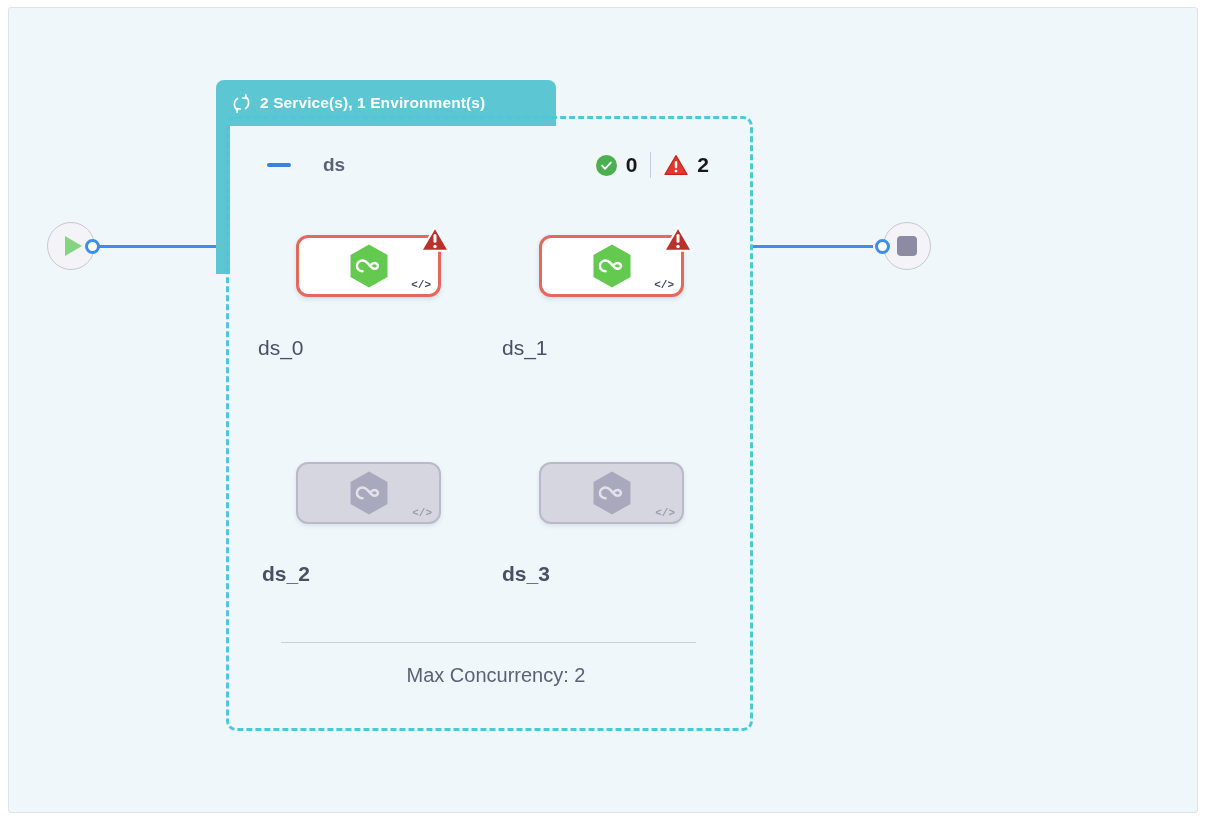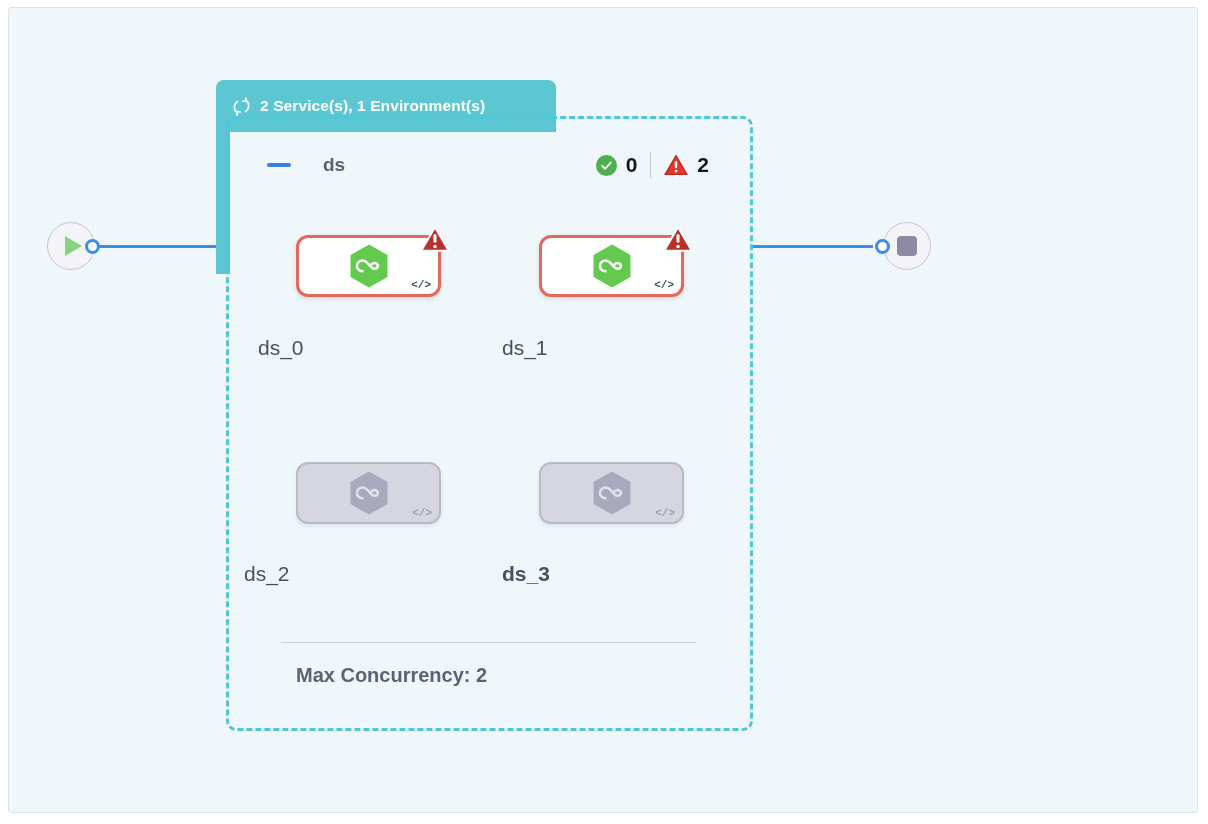--- a/index.html
+++ b/index.html
@@ -23,21 +23,21 @@
              border-bottom:10px solid transparent;margin-left:5px;}
   .stop-icon{width:20px;height:20px;border-radius:4px;background:#8d8aa3;}
   .handle{position:absolute;width:15px;height:15px;border-radius:50%;background:#ffffff;
           border:3px solid #3b8fe8;box-sizing:border-box;top:231px;}
   .handle-start{left:76px;}
   .handle-end{left:866px;}
 
   
   .group{position:absolute;left:217px;top:108px;width:527px;height:615px;
          border:3px dashed #4ec8d8;border-radius:10px;box-sizing:border-box;background:transparent;}
-  .group-tab{position:absolute;left:207px;top:72px;width:340px;height:52px;
+  .group-tab{position:absolute;left:207px;top:72px;width:340px;height:46px;
              background:#5cc6d3;border-radius:8px 8px 0 0;display:flex;align-items:center;
              padding-left:16px;box-sizing:border-box;color:#ffffff;font-size:15.5px;font-weight:bold;}
   .group-tab .tab-label{margin-left:9px;letter-spacing:.1px;}
   .tab-bar{position:absolute;left:207px;top:110px;width:14px;height:156px;background:#5cc6d3;}
 
   
   .grp-header{position:absolute;left:258px;top:140px;width:442px;height:34px;
               display:flex;align-items:center;}
   .collapse-dash{width:24px;height:4px;border-radius:2px;background:#3b7fe0;}
   .grp-title{margin-left:32px;font-size:19px;font-weight:bold;color:#5b6275;}
@@ -58,27 +58,27 @@
   .hex{position:relative;width:42px;height:46px;display:flex;align-items:center;justify-content:center;}
   .code-glyph{position:absolute;right:7px;bottom:3px;font-size:11px;font-weight:bold;
               font-family:"Liberation Mono","DejaVu Sans Mono",monospace;color:#3c4a63;}
   .node.inactive .code-glyph{color:#9b9bae;}
   .warn-corner{position:absolute;right:-12px;top:-13px;width:30px;height:28px;
                display:flex;align-items:center;justify-content:center;}
   .node-label{position:absolute;width:200px;text-align:left;font-size:21px;color:#4a4f63;}
 
   .n0{left:287px;top:227px;}  .l0{left:249px;top:328px;}
   .n1{left:530px;top:227px;}  .l1{left:493px;top:328px;}
-  .n2{left:287px;top:454px;}  .l2{left:235px;top:554px;}
+  .n2{left:287px;top:454px;}  .l2{left:253px;top:554px;font-weight:bold;}
   .n3{left:530px;top:454px;}  .l3{left:493px;top:554px;font-weight:bold;}
 
   
   .divider{position:absolute;left:272px;top:634px;width:415px;height:1px;background:#c8d0d8;}
-  .footer{position:absolute;left:287px;top:656px;width:400px;text-align:left;
-          font-size:20px;font-weight:bold;color:#5b6275;}
+  .footer{position:absolute;left:287px;top:656px;width:400px;text-align:center;
+          font-size:20px;font-weight:normal;color:#5b6275;}
 </style>
 </head>
 <body>
 
 <div class="page">
   <div class="canvas">
 
     <div class="edge edge-left"></div>
     <div class="edge edge-right"></div>
 

